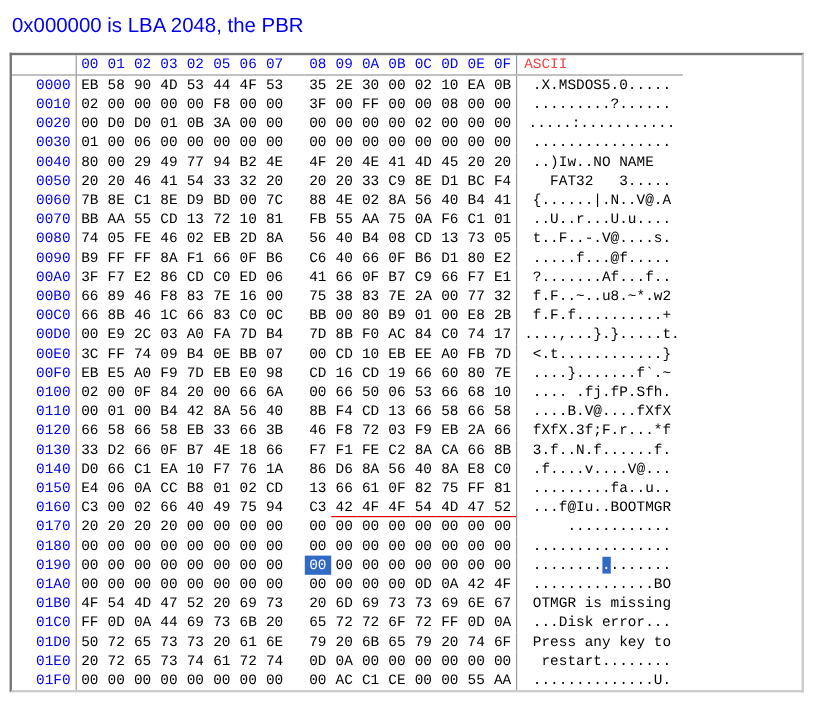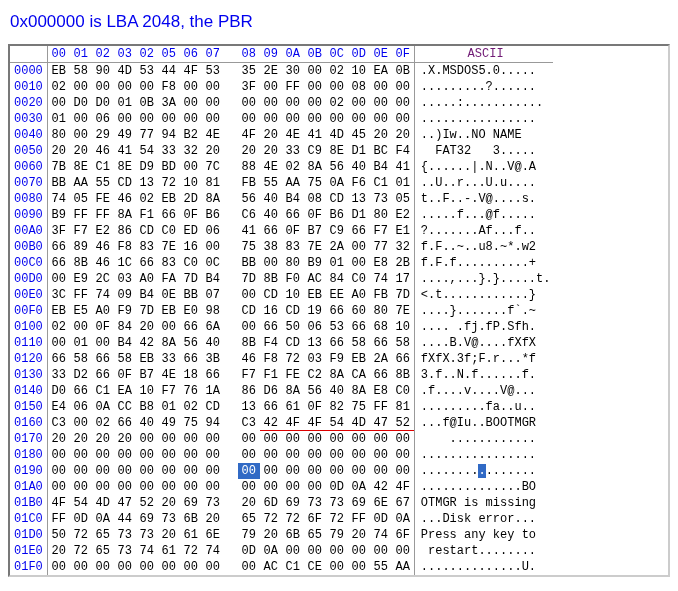--- a/index.html
+++ b/index.html
@@ -2,24 +2,24 @@
 <html><head>
 <meta charset="utf-8">
 <style>
 body{margin:0;padding:8px;font-family:Verdana,Arial,sans-serif;font-size:11px;background:#fff;color:#000;width:678px;box-sizing:border-box}
 .note{color:#0000EE;margin:4px 0 12px 2px;font-size:17px}
 .hexwrap{border:2px inset #ccc;background:#fff;overflow:auto}
 table{border-collapse:collapse;font-family:'Courier New',monospace;font-size:12px;white-space:pre}
 th,td{padding:1px 3px;text-align:center}
 th{color:#0000EE;font-weight:normal;border-bottom:1px solid #999}
 th.off{border-right:1px solid #999;padding-left:4px;padding-right:4px}
-th.asc{border-left:1px solid #999;text-align:center;padding-left:6px;color:#701a75}
-td.off{color:#0000EE;border-right:1px solid #999;text-align:center;padding-right:4px;padding-left:4px}
+th.asc{border-left:1px solid #999;text-align:left;padding-left:6px;color:#ef4444}
+td.off{color:#0000EE;border-right:1px solid #999;text-align:center;padding-right:4px;padding-left:20px}
 td.gap{width:8px}
-td.asc{border-left:1px solid #999;text-align:left;padding-left:6px;font-family:'Courier New',monospace}
+td.asc{border-left:1px solid #999;text-align:center;padding-left:6px;font-family:'Courier New',monospace}
 td.hx{min-width:16px}
 .ul{position:relative}
 .ul::after{content:"";position:absolute;left:0;right:0;bottom:0;height:1px;background:#d00}
 .hl{background:#316AC5;color:#fff}
 </style>
 </head>
 <body>
 
 <div class="note">0x000000 is LBA 2048, the PBR</div>
 

